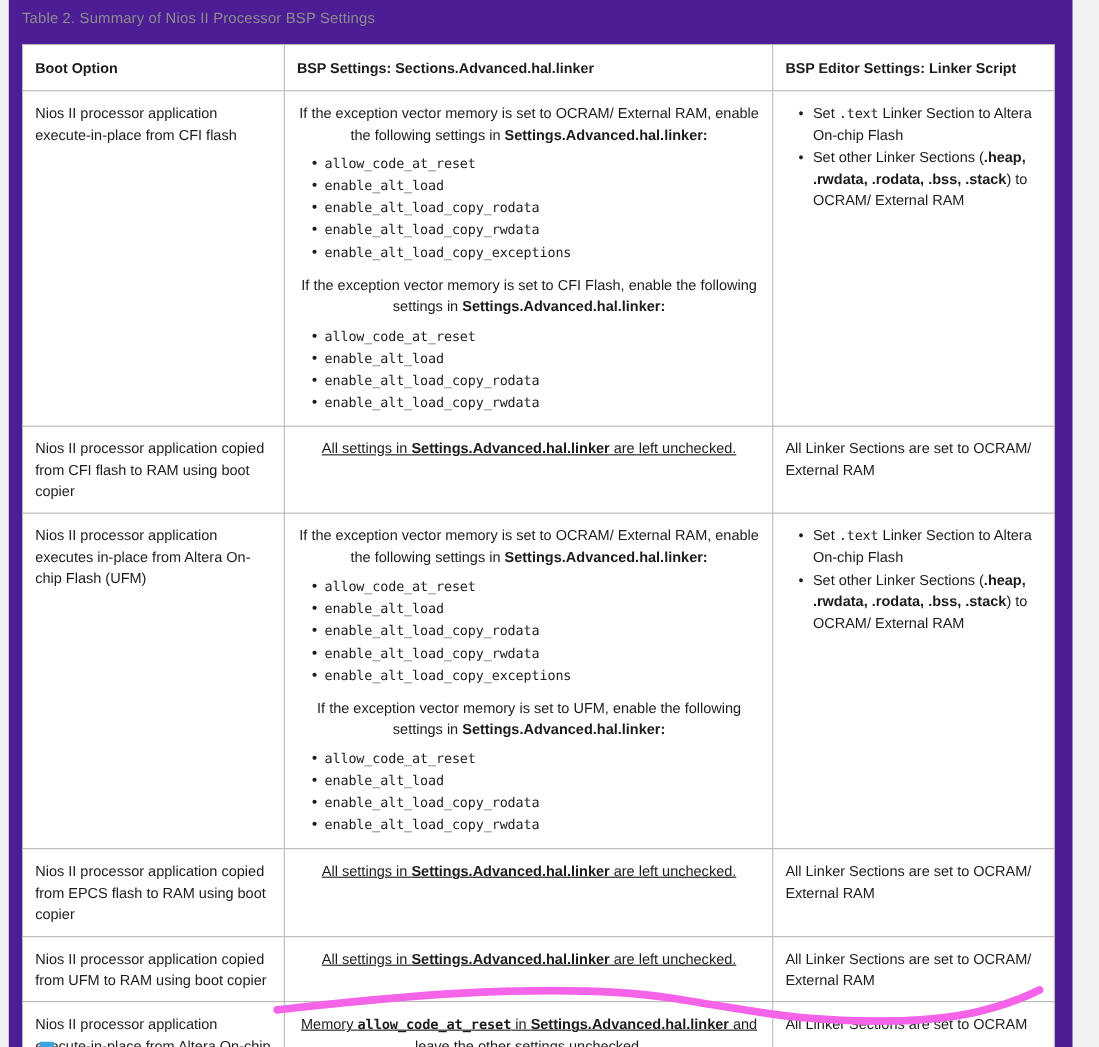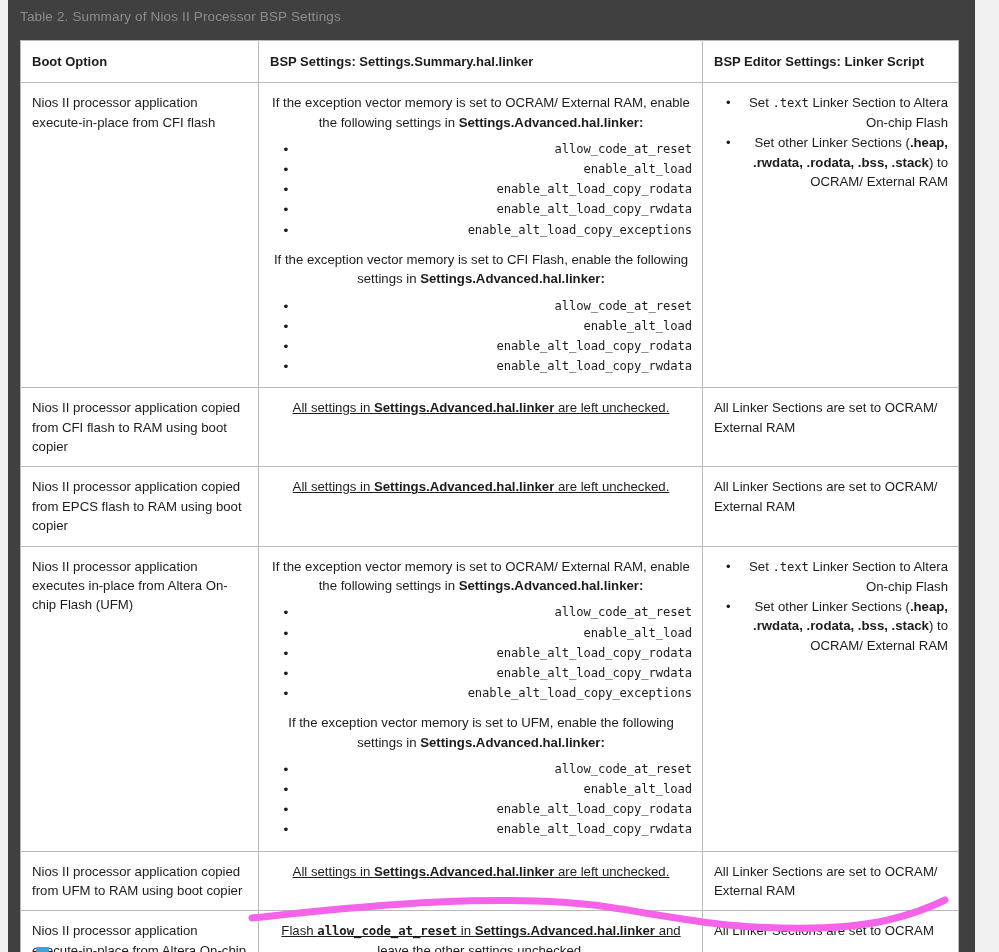--- a/index.html
+++ b/index.html
@@ -14,21 +14,21 @@
     font-family: "Liberation Sans", sans-serif;
     -webkit-font-smoothing: antialiased;
   }
 
   .page {
     position: absolute;
     left: 8px;
     top: 0;
     width: 967px;
     height: 952px;
-    background: #404040;
+    background: #4c1d95;
     box-sizing: border-box;
     overflow: hidden;
   }
 
   .rail-left {
     position: absolute;
     left: 0; top: 0;
     width: 8px; height: 952px;
     background: #f1f1f1;
   }
@@ -93,21 +93,20 @@
     margin: 0;
     padding: 0 0 0 25px;
     list-style: none;
   }
   td ul.tight { margin-bottom: 9px; }
   td ul:last-child { margin-bottom: 0; }
 
   td ul li {
     position: relative;
     padding: 0 0 1px 0;
-    text-align: right;
   }
   td ul li::before {
     content: "\2022";
     position: absolute;
     left: -13px;
     top: 0;
     font-size: 13px;
     color: #1c1c1c;
   }
 
@@ -155,21 +154,21 @@
   <div class="tbl-wrap">
     <table class="bsp">
       <colgroup>
         <col class="c1">
           <col class="c2">
           <col class="c3">
       </colgroup>
       <thead>
         <tr>
           <th>Boot Option</th>
-          <th>BSP Settings: Settings.Summary.hal.linker</th>
+          <th>BSP Settings: Sections.Advanced.hal.linker</th>
           <th>BSP Editor Settings: Linker Script</th>
         </tr>
       </thead>
       <tbody>
 
         <tr>
           <td class="r1c1">Nios II processor application execute-in-place from CFI flash</td>
           <td>
             <p><span>If the exception vector memory is set to OCRAM/ External RAM, enable the following settings in </span><b>Settings.Advanced.hal.linker:</b></p>
             <ul class="tight">
@@ -197,28 +196,20 @@
 
         <tr>
           <td>Nios II processor application copied from CFI flash to RAM using boot copier</td>
           <td>
             <p><span>All settings in </span><b>Settings.Advanced.hal.linker</b><span> are left unchecked.</span></p>
           </td>
           <td>All Linker Sections are set to OCRAM/ External RAM</td>
         </tr>
 
         <tr>
-          <td>Nios II processor application copied from EPCS flash to RAM using boot copier</td>
-          <td>
-            <p><span>All settings in </span><b>Settings.Advanced.hal.linker</b><span> are left unchecked.</span></p>
-          </td>
-          <td>All Linker Sections are set to OCRAM/ External RAM</td>
-        </tr>
-
-        <tr>
           <td class="r4c1">Nios II processor application executes in-place from Altera On-chip Flash (UFM)</td>
           <td>
             <p><span>If the exception vector memory is set to OCRAM/ External RAM, enable the following settings in </span><b>Settings.Advanced.hal.linker:</b></p>
             <ul class="tight">
               <li class="mono">allow_code_at_reset</li>
               <li class="mono">enable_alt_load</li>
               <li class="mono">enable_alt_load_copy_rodata</li>
               <li class="mono">enable_alt_load_copy_rwdata</li>
               <li class="mono">enable_alt_load_copy_exceptions</li>
             </ul>
@@ -232,31 +223,39 @@
           </td>
           <td>
             <ul>
               <li><span>Set </span><span class="mono">.text</span><span> Linker Section to Altera On-chip Flash</span></li>
               <li><span>Set other Linker Sections (</span><b>.heap, .rwdata, .rodata, .bss, .stack</b><span>) to OCRAM/ External RAM</span></li>
             </ul>
           </td>
         </tr>
 
         <tr>
+          <td>Nios II processor application copied from EPCS flash to RAM using boot copier</td>
+          <td>
+            <p><span>All settings in </span><b>Settings.Advanced.hal.linker</b><span> are left unchecked.</span></p>
+          </td>
+          <td>All Linker Sections are set to OCRAM/ External RAM</td>
+        </tr>
+
+        <tr>
           <td>Nios II processor application copied from UFM to RAM using boot copier</td>
           <td>
             <p><span>All settings in </span><b>Settings.Advanced.hal.linker</b><span> are left unchecked.</span></p>
           </td>
           <td>All Linker Sections are set to OCRAM/ External RAM</td>
         </tr>
 
         <tr>
           <td>Nios II processor application execute-in-place from Altera On-chip Memory (OCRAM)</td>
           <td>
-            <p><span>Flash </span><b class="mono" style="font-size:12.4px">allow_code_at_reset</b><span> in </span><b>Settings.Advanced.hal.linker</b><span> and leave the other settings unchecked.</span></p>
+            <p><span>Memory </span><b class="mono" style="font-size:12.4px">allow_code_at_reset</b><span> in </span><b>Settings.Advanced.hal.linker</b><span> and leave the other settings unchecked.</span></p>
           </td>
           <td>All Linker Sections are set to OCRAM</td>
         </tr>
 
       </tbody>
     </table>
   </div>
 
   <svg class="annotation" viewBox="0 0 967 952" xmlns="http://www.w3.org/2000/svg">
     <path d="M 244 918

